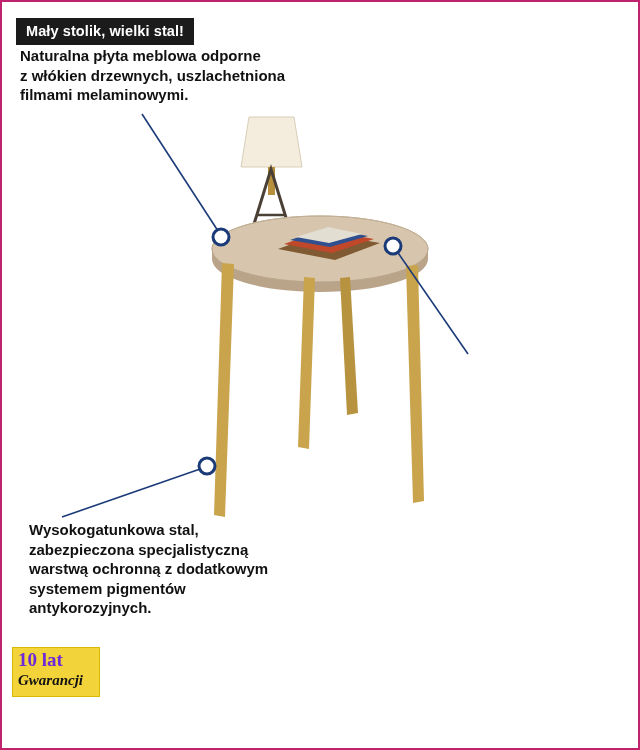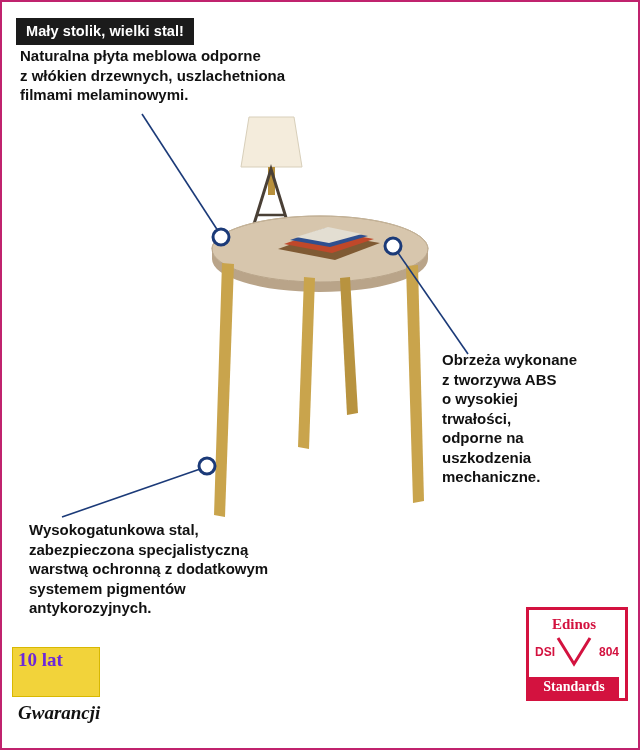--- a/index.html
+++ b/index.html
@@ -121,26 +121,25 @@
     top: 1px;
     font-size: 19px;
     font-weight: bold;
     color: #6d28d9;
     font-family: "Liberation Serif", serif;
   }
   #guarantee .g-line2 {
     position: absolute;
     left: 5px;
     top: 24px;
-    font-size: 19px;
+    font-size: 15px;
     font-weight: bold;
     font-style: italic;
     color: #111;
     font-family: "Liberation Serif", serif;
-    margin-top: 30px;
   }
 
   
   #edinos {
     position: absolute;
     left: 524px;
     top: 605px;
     width: 96px;
     height: 88px;
     border: 3px solid #d3123f;
@@ -204,27 +203,20 @@
     <line x1="60" y1="515" x2="201" y2="466" stroke="#1b3a78" stroke-width="1.6"></line>
 
     <circle cx="219" cy="235" r="8" fill="#ffffff" stroke="#1b3a78" stroke-width="3"></circle>
     <circle cx="391" cy="244" r="8" fill="#ffffff" stroke="#1b3a78" stroke-width="3"></circle>
     <circle cx="205" cy="464" r="8" fill="#ffffff" stroke="#1b3a78" stroke-width="3"></circle>
   </svg>
 
   <div class="annot" id="annot-top">Naturalna płyta meblowa odporne
 z włókien drzewnych, uszlachetniona
 filmami melaminowymi.</div>
-  <div class="annot" id="annot-right">Obrzeża wykonane
-z tworzywa ABS
-o wysokiej
-trwałości,
-odporne na
-uszkodzenia
-mechaniczne.</div>
   <div class="annot" id="annot-bottom">Wysokogatunkowa stal,
 zabezpieczona specjalistyczną
 warstwą ochronną z dodatkowym
 systemem pigmentów
 antykorozyjnych.</div>
 
 
   <svg id="product" viewBox="0 0 300 430">
 
     <g>
@@ -255,23 +247,14 @@
       <path d="M132 180 L126 350 L137 352 L143 181 Z" fill="#c9a44c"></path>
       <path d="M178 180 L186 316 L175 318 L168 181 Z" fill="#b8933f"></path>
     </g>
   </svg>
 
   <div id="guarantee">
     <div class="g-line1">10 lat</div>
     <div class="g-line2">Gwarancji</div>
   </div>
 
-  <div id="edinos">
-    <div class="e-title">Edinos</div>
-    <div class="e-dsi">DSI</div>
-    <div class="e-804">804</div>
-    <svg style="position:absolute;left:26px;top:24px;" width="38" height="34" viewBox="0 0 38 34">
-      <path d="M3 4 L19 30 L35 4" fill="none" stroke="#d3123f" stroke-width="3"></path>
-    </svg>
-    <div class="e-bar">Standards</div>
-  </div>
 
 </div>
 
 </body></html>

